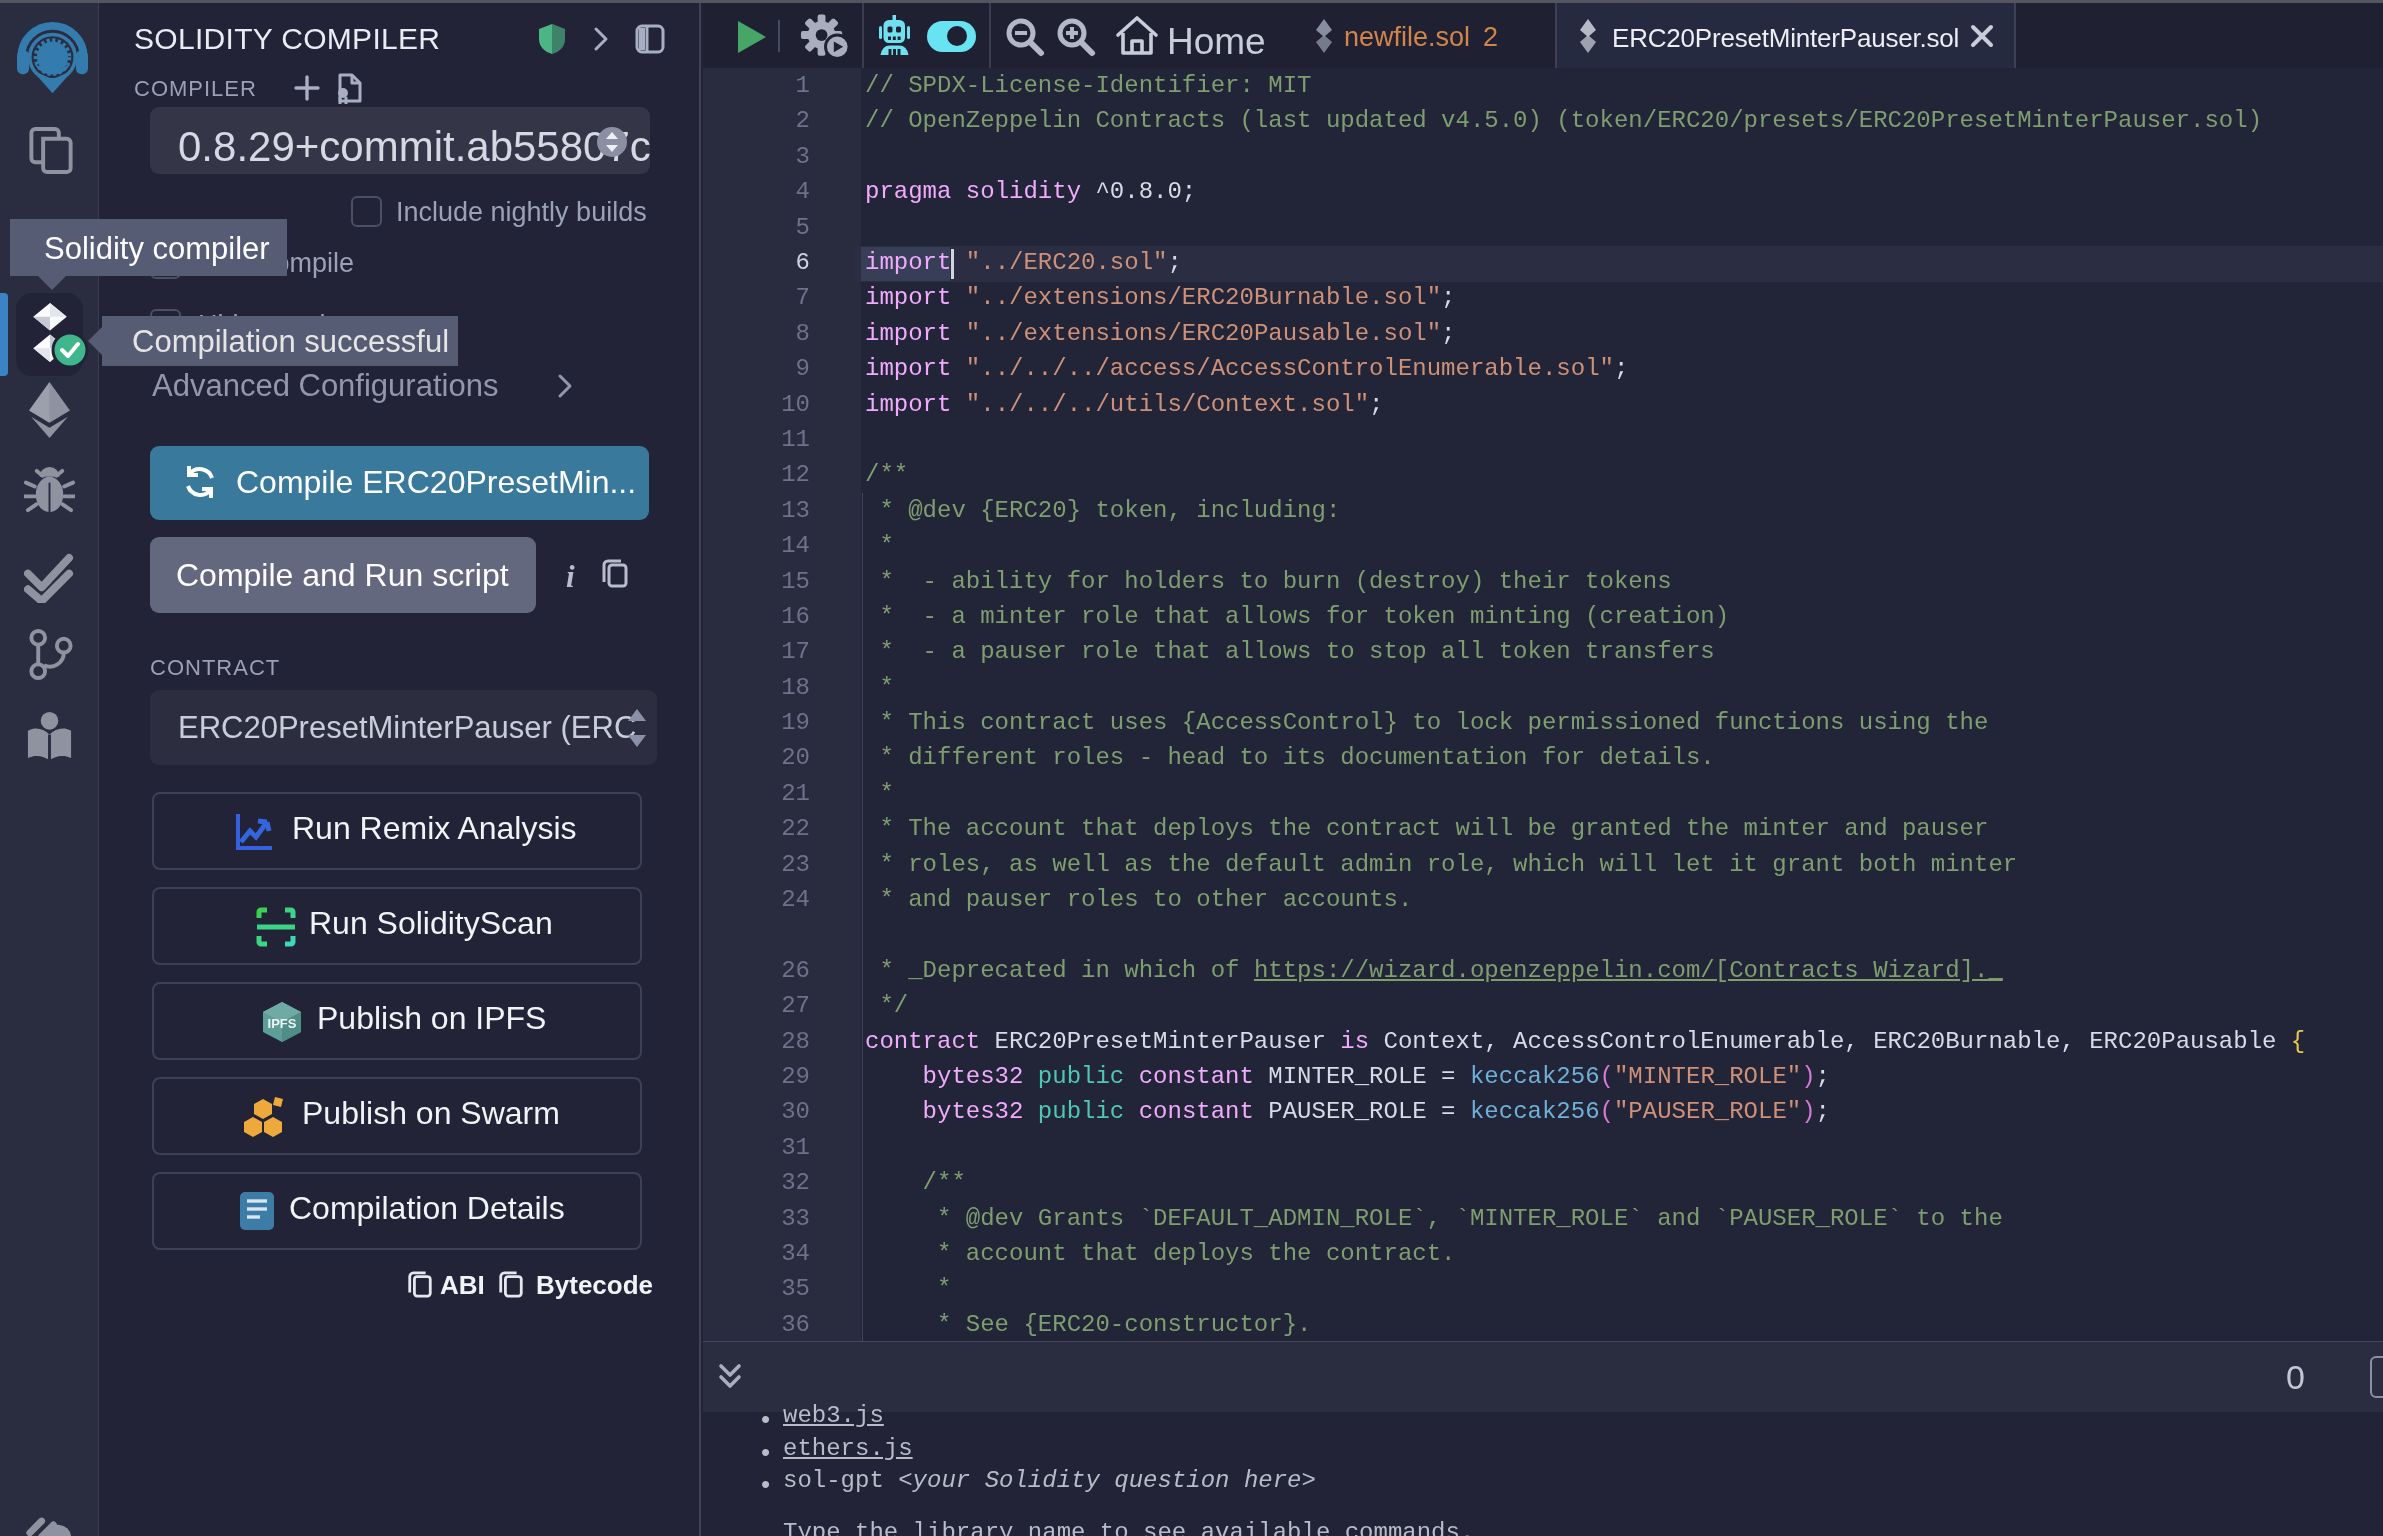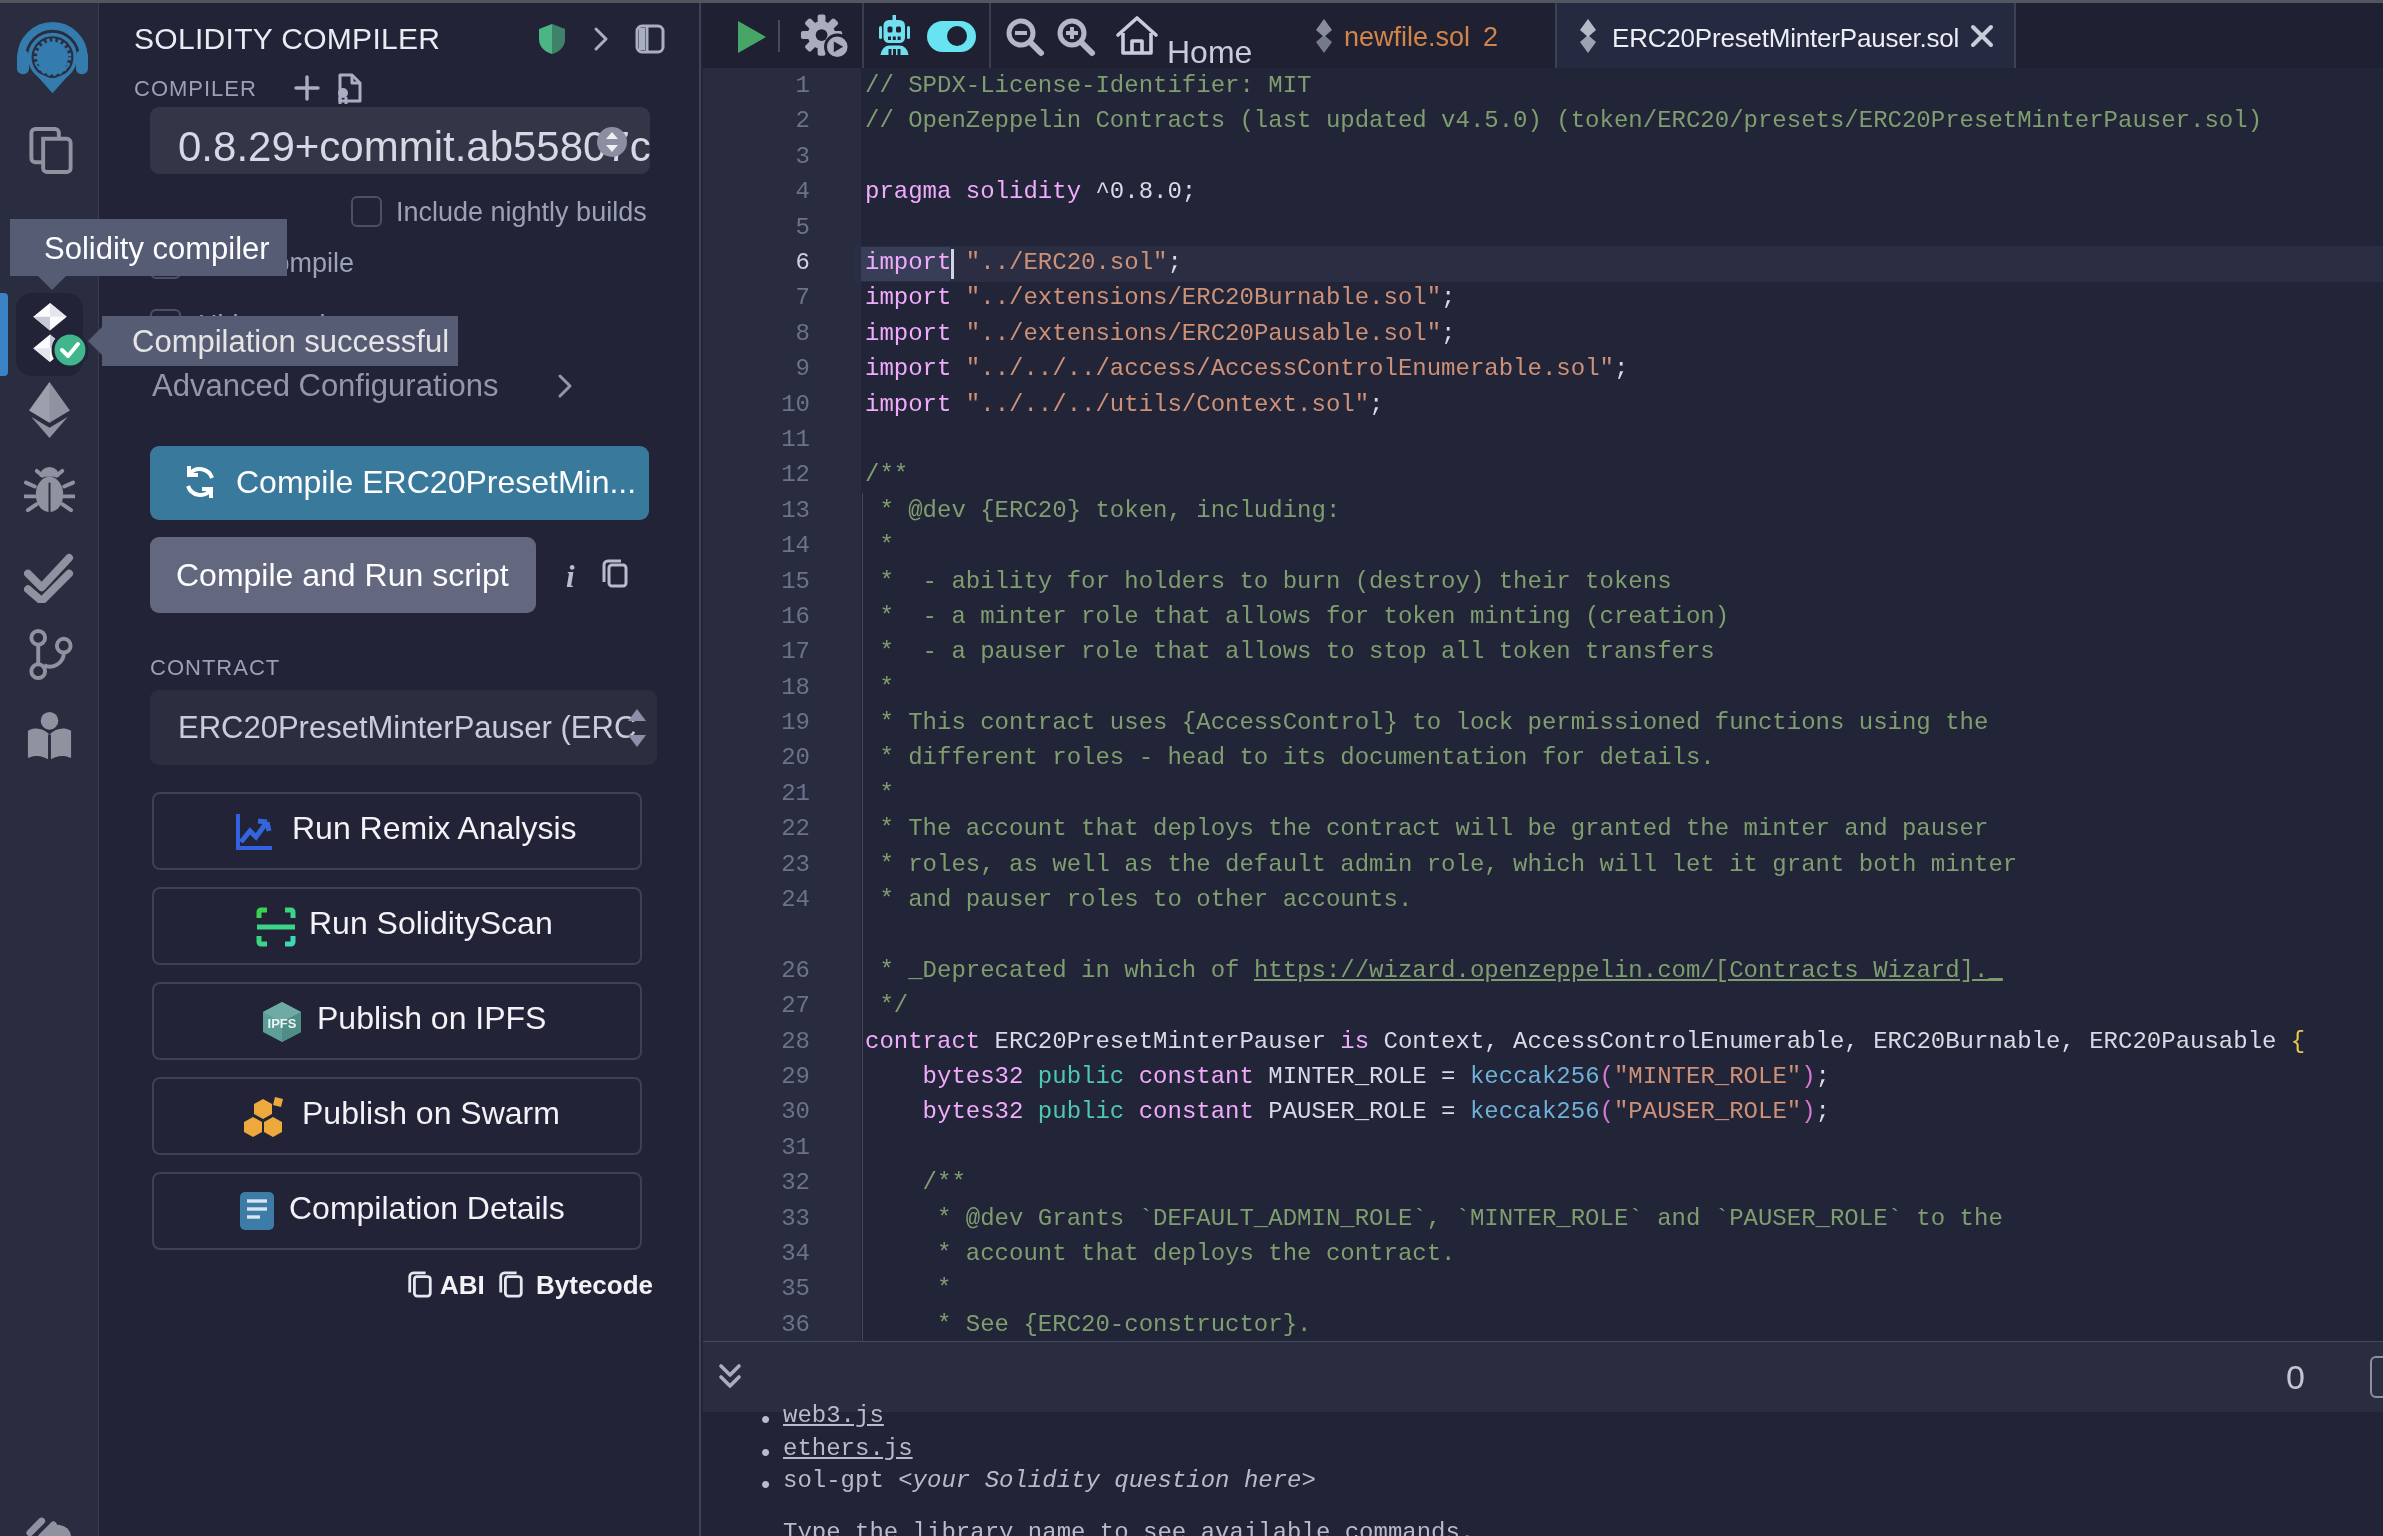--- a/index.html
+++ b/index.html
@@ -290,21 +290,21 @@
     <circle cx="17" cy="17" r="12" fill="none" stroke="#b4b8c6" stroke-width="5"></circle>
     <line x1="26" y1="26" x2="37" y2="37" stroke="#b4b8c6" stroke-width="6" stroke-linecap="round"></line>
     <line x1="11" y1="17" x2="23" y2="17" stroke="#b4b8c6" stroke-width="4"></line>
     <line x1="17" y1="11" x2="17" y2="23" stroke="#b4b8c6" stroke-width="4"></line>
   </svg>
 <svg class="abs" style="left:1115px;top:15px" width="44" height="42" viewBox="0 0 44 42">
     <path d="M3 20 L22 3 L41 20" fill="none" stroke="#c9cdd9" stroke-width="3.6" stroke-linecap="round" stroke-linejoin="round"></path>
     <path d="M8 18 V38 H36 V18" fill="none" stroke="#c9cdd9" stroke-width="3.6" stroke-linejoin="round"></path>
     <path d="M17 38 V26 H27 V38" fill="none" stroke="#c9cdd9" stroke-width="3.6" stroke-linejoin="round"></path>
   </svg>
-<div class="abs" style="left:1167px;top:34px;color:#c9cdd9;font-size:32px;">Home</div>
+<div class="abs" style="left:1167px;top:21px;color:#c9cdd9;font-size:37px;">Home</div>
 
 <svg class="abs" style="left:1312px;top:18px" width="24" height="36" viewBox="0 0 24 36">
     <g fill="#9499ab">
       <path d="M12 1 L20 12 L12 19 L4 12 Z" opacity="0.9"></path>
       <path d="M12 35 L4 24 L12 17 L20 24 Z" opacity="0.75"></path>
     </g>
   </svg>
 <div class="abs" style="left:1344px;top:22px;color:#d2854a;font-size:27px;">newfile.sol</div>
 <div class="abs" style="left:1483px;top:22px;color:#d2854a;font-size:27px;">2</div>
 

